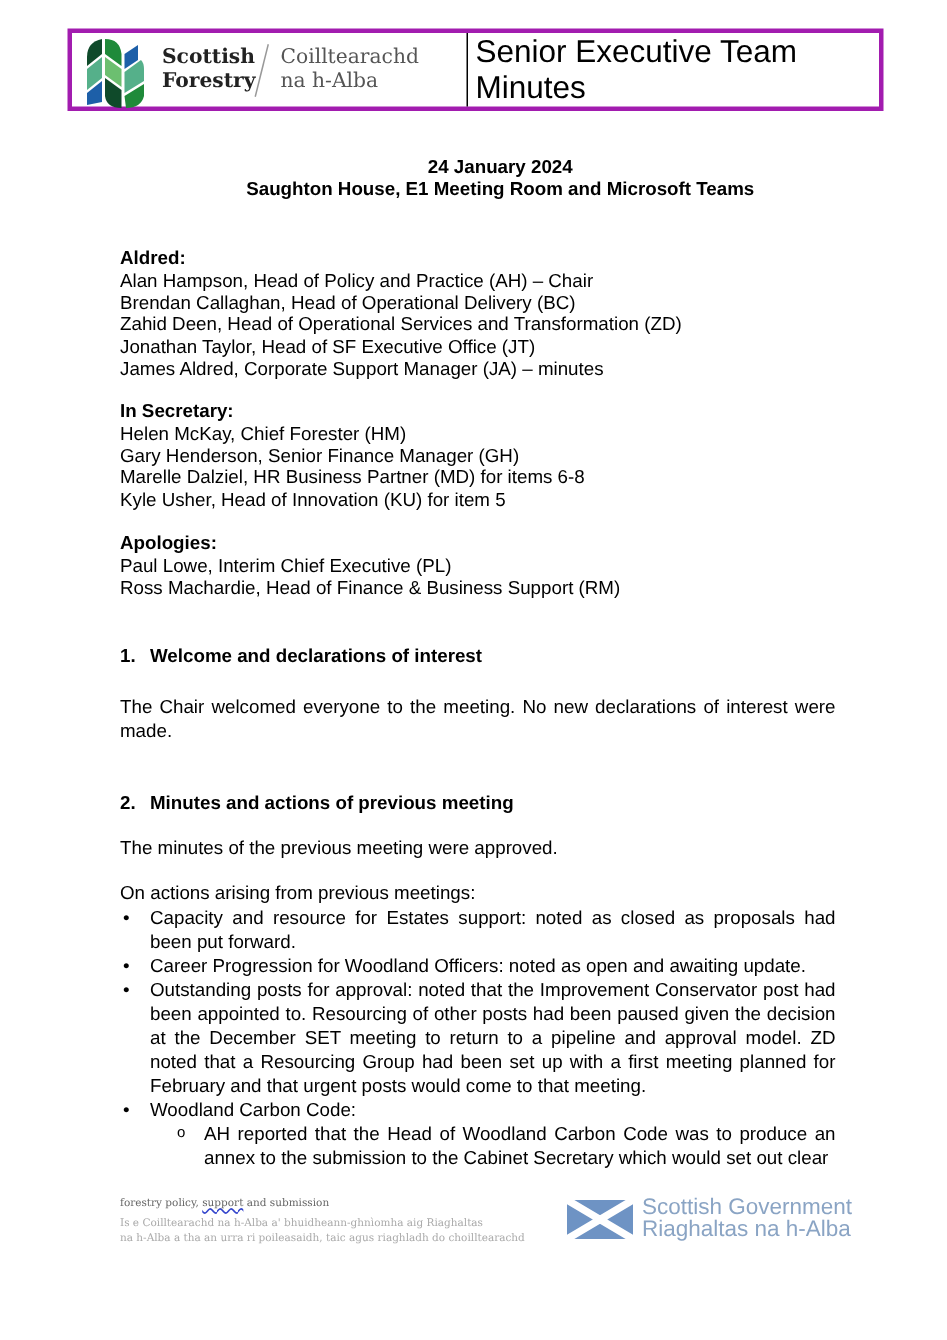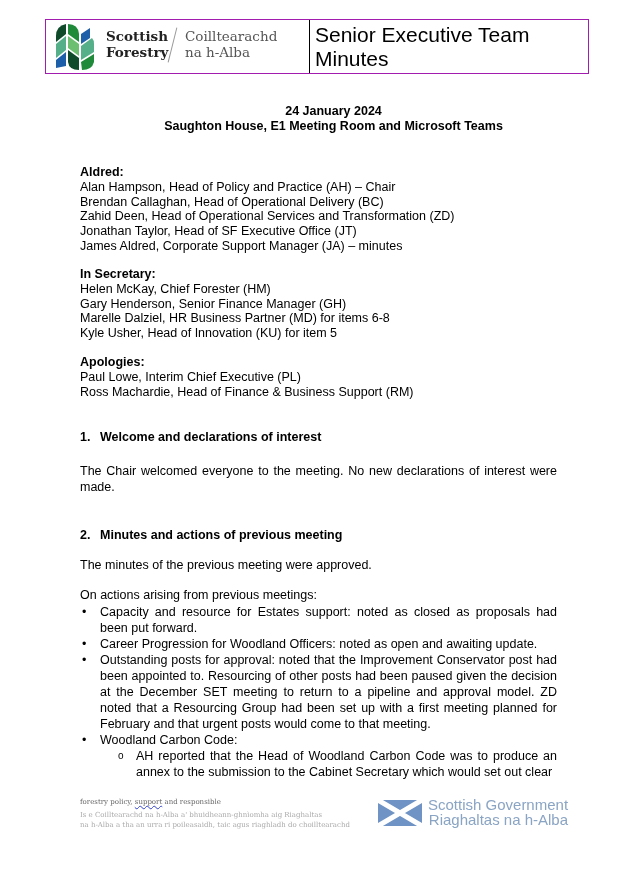--- a/index.html
+++ b/index.html
@@ -1,20 +1,20 @@
 <!DOCTYPE html>
 <html><head>
 <meta charset="utf-8">
 <style>
   html, body { margin: 0; padding: 0; background: #ffffff; }
   body { width: 631px; height: 893px; position: relative; overflow: hidden;
          font-family: "Liberation Sans", sans-serif; color: #000; }
 
   .header-table { position: absolute; left: 45px; top: 19px; width: 544px; height: 55px;
-                  border: 1px solid #a21caf; box-sizing: border-box; display: flex; }
+                  border: 3px solid #a21caf; box-sizing: border-box; display: flex; }
   .header-logo-cell { width: 263px; border-right: 1px solid #000; position: relative; }
   .header-title-cell { flex: 1; display: flex; align-items: center; padding-left: 5px; }
   .header-title { color: #000000; font-size: 21px; }
 
   .logo-mark { position: absolute; left: 6px; top: 2px; width: 46px; height: 50px; }
   .logo-text { position: absolute; left: 60px; top: 8px; font-family: "DejaVu Serif", serif;
                font-size: 13.5px; line-height: 16px; }
   .logo-en { position: absolute; left: 0; top: 0; color: #222; font-weight: bold; white-space: nowrap; }
   .logo-slash { position: absolute; left: 66px; top: -1px; width: 1px; height: 36px;
                 background: #999; transform: rotate(14deg); }
@@ -39,21 +39,21 @@
   .sub .circ { position: absolute; left: 38px; top: 0; font-size: 10px; }
 
   .footer-text { position: absolute; left: 80px; top: 797px; font-family: "DejaVu Serif", serif;
                  font-size: 7px; line-height: 10px; }
   .footer-en { color: #666; }
   .footer-gd { color: #aaa; margin-top: 3px; }
   .support-word { text-decoration: underline wavy #3344cc; }
 
   .gov-logo { position: absolute; left: 378px; top: 797px; width: 210px; height: 32px; }
   .saltire { position: absolute; left: 0; top: 3px; width: 44px; height: 26px; }
-  .gov-text { position: absolute; left: 50px; top: 0; color: #8aa4c4; font-size: 15px; line-height: 15px; text-align: right; }
+  .gov-text { position: absolute; left: 50px; top: 0; color: #8aa4c4; font-size: 15px; line-height: 15px; }
 </style>
 </head>
 <body>
 
 <div class="header-table">
   <div class="header-logo-cell">
     <svg class="logo-mark" viewBox="0 0 46 50">
       <path d="M4 14 Q4 4 14 2 L14 12 L4 20 Z" fill="#0f4a2a"></path>
       <path d="M4 22 L14 14 L14 28 L4 36 Z" fill="#55b08a"></path>
       <path d="M4 38 L14 30 L14 44 L4 46 Z" fill="#1d5fa8"></path>
@@ -123,21 +123,21 @@
 <div class="bullets" style="top:604px">
   <div class="bullet"><span class="dot">•</span><span>Capacity and resource for Estates support: noted as closed as proposals had been put forward.</span></div>
   <div class="bullet"><span class="dot">•</span><span>Career Progression for Woodland Officers: noted as open and awaiting update.</span></div>
   <div class="bullet"><span class="dot">•</span><span>Outstanding posts for approval: noted that the Improvement Conservator post had been appointed to. Resourcing of other posts had been paused given the decision at the December SET meeting to return to a pipeline and approval model. ZD noted that a Resourcing Group had been set up with a first meeting planned for February and that urgent posts would come to that meeting.</span></div>
   <div class="bullet"><span class="dot">•</span><span>Woodland Carbon Code:</span></div>
   <div class="sub"><span class="circ">o</span><span>AH reported that the Head of Woodland Carbon Code was to produce an annex to the submission to the Cabinet Secretary which would set out clear</span></div>
 </div>
 
 <div class="footer-text">
   <div class="footer-en">
-    <div><span>forestry policy, </span><span class="support-word">support</span><span> and responsible</span></div>
+    <div><span>forestry policy, </span><span class="support-word">support</span><span> and submission</span></div>
   </div>
   <div class="footer-gd">
     <div>Is e Coilltearachd na h-Alba a' bhuidheann-ghnìomha aig Riaghaltas</div>
     <div>na h-Alba a tha an urra ri poileasaidh, taic agus riaghladh do choilltearachd</div>
   </div>
 </div>
 
 <div class="gov-logo">
   <svg class="saltire" viewBox="0 0 44 26">
     <rect x="0" y="0" width="44" height="26" fill="#6e93c4"></rect>

